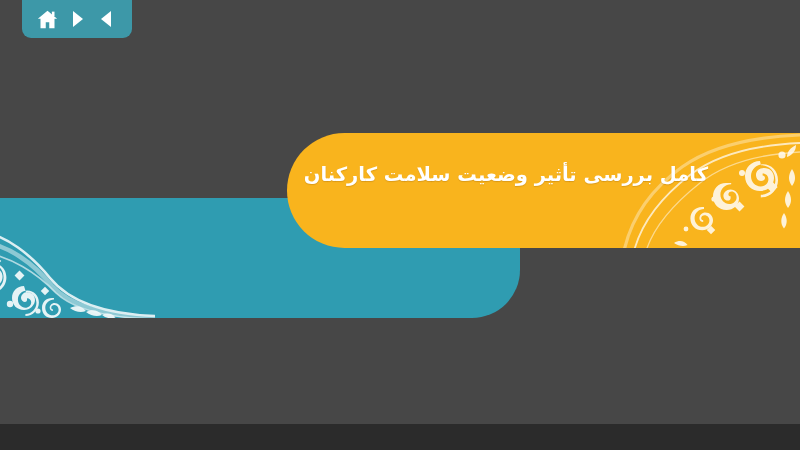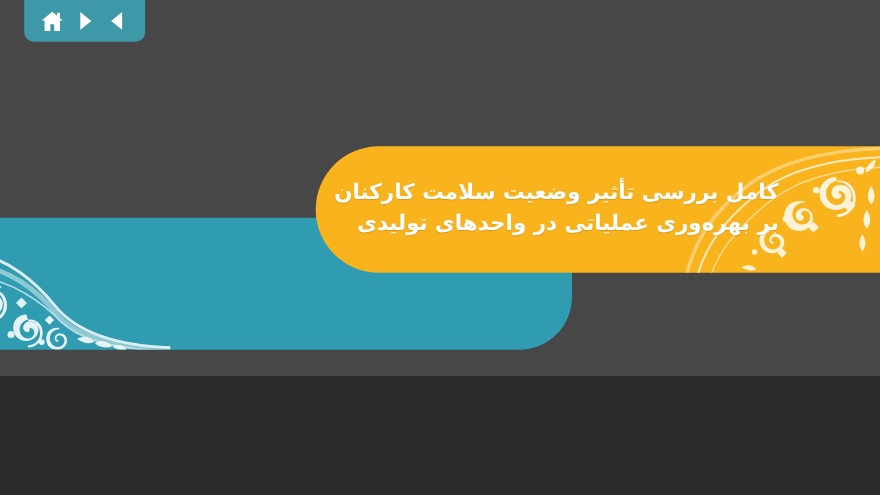--- a/index.html
+++ b/index.html
@@ -4,21 +4,21 @@
 <title>Presentation Slide</title>
 <style>
   html, body {
     margin: 0;
     padding: 0;
     background: #2b2b2b;
   }
   #slide {
     position: relative;
     width: 800px;
-    height: 342px;
+    height: 424px;
     overflow: hidden;
     background: #474747;
     font-family: "DejaVu Sans", "Liberation Sans", sans-serif;
     -webkit-font-smoothing: antialiased;
   }
 
   
   .navbar {
     position: absolute;
     top: 0;
@@ -160,21 +160,20 @@
         <path d="M178 58 c -4 6 -4 12 0 17 c 4 -5 4 -11 0 -17 z"></path>
         <path d="M174 80 c -3.6 5.4 -3.6 11 0 15.6 c 3.6 -4.6 3.6 -10.2 0 -15.6 z"></path>
         <path d="M186 12 c -6 3 -9 7 -9 12 c 5 -2 9 -6 9 -12 z"></path>
         <path d="M64 110 c 5 -3 10 -2.6 13.6 2 c -4.4 1.8 -9.4 0.8 -13.6 -2 z"></path>
         <path d="M48 118 c 5 -3 10 -2.6 13.6 2 c -4.4 1.8 -9.4 0.8 -13.6 -2 z"></path>
       </g>
     </svg>
 
     <div class="title-block">
       <span class="title-line">کامل بررسی تأثیر وضعیت سلامت کارکنان</span>
-      <span class="title-line">بر بهره‌وری عملیاتی در واحدهای تولیدی</span>
     </div>
   </div>
 
   <div class="navbar">
 
     <div class="nav-btn" title="Previous">
       <svg width="18" height="18" viewBox="0 0 18 18">
         <path d="M13 1 L13 17 L3 9 Z" fill="#ffffff"></path>
       </svg>
     </div>

